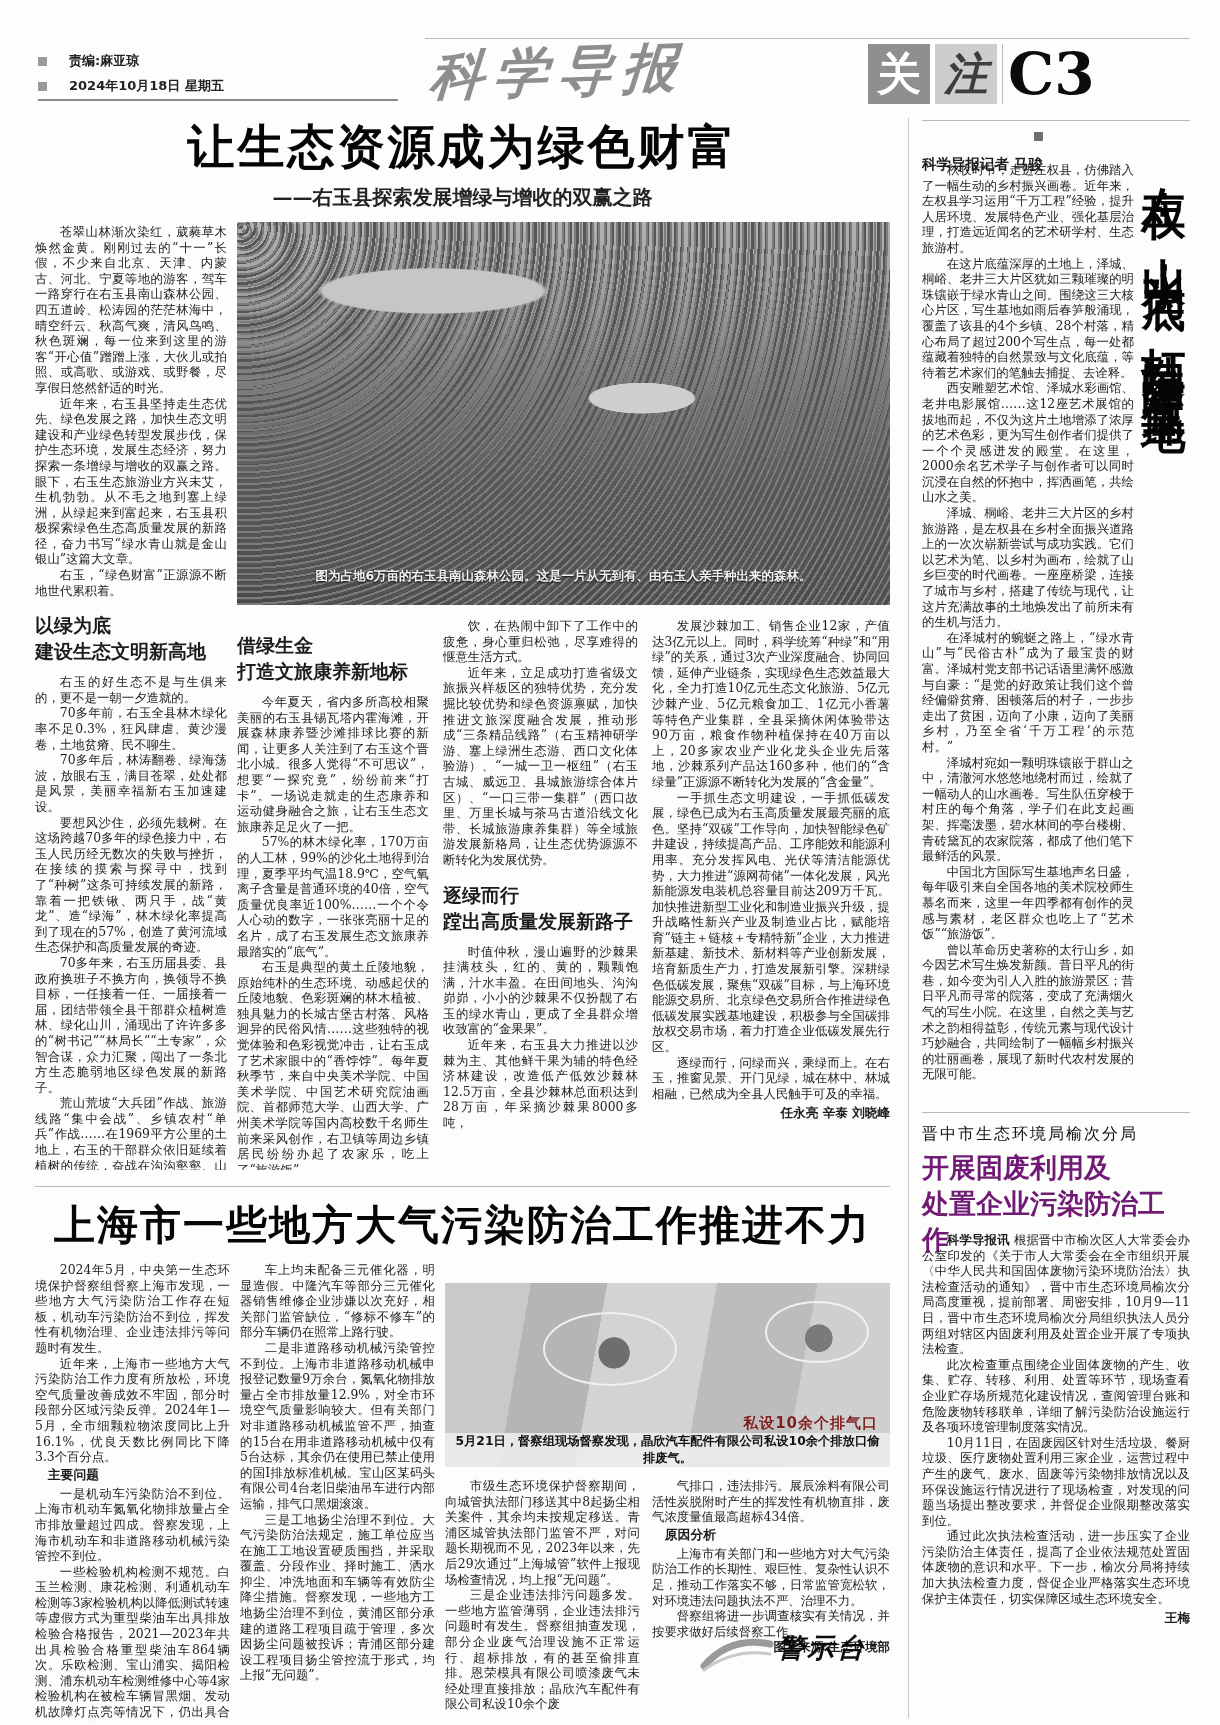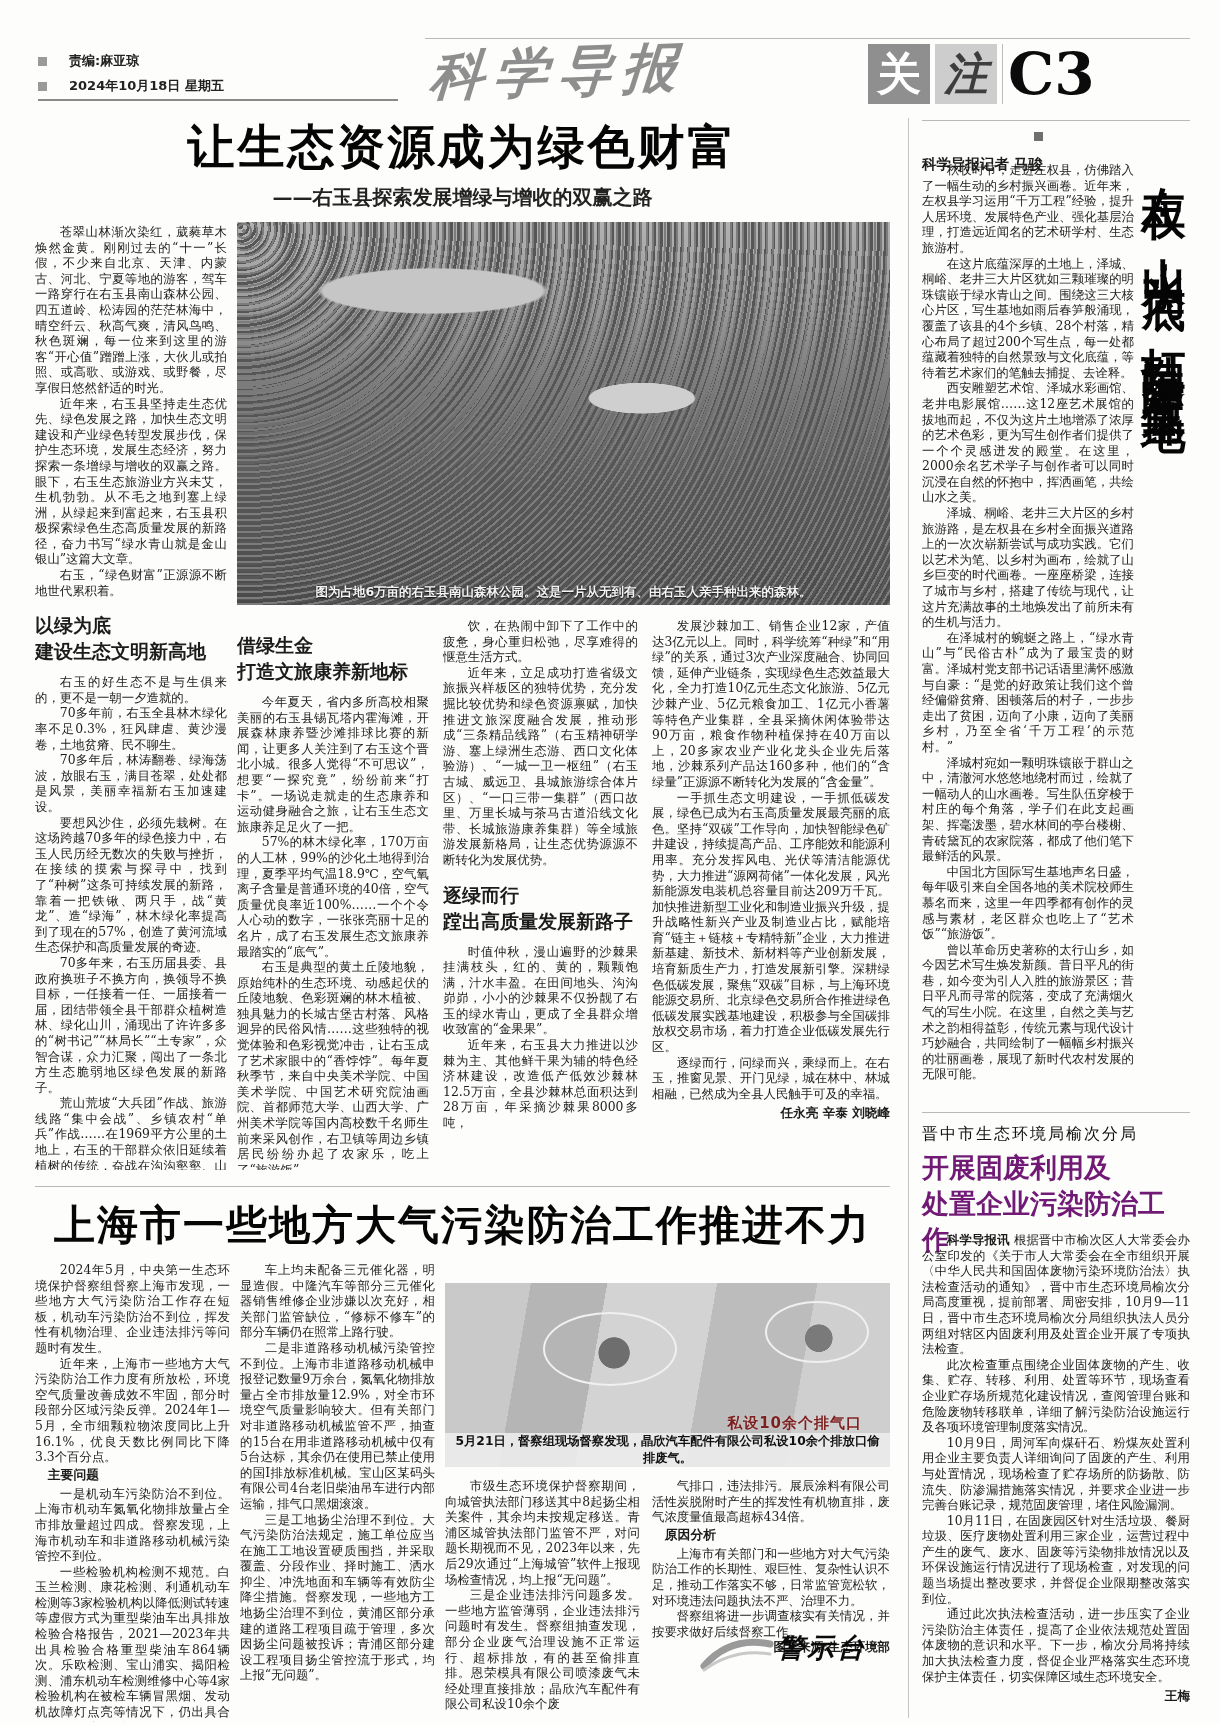--- a/index.html
+++ b/index.html
@@ -45,21 +45,21 @@
     font-size:20px;font-weight:bold;color:#222;}
 
   .photo-main{left:237px;top:222px;width:653px;height:383px;
     background:
       radial-gradient(ellipse 90px 26px at 62% 46%, #cfcfcf 0 58%, rgba(0,0,0,0) 60%),
       radial-gradient(ellipse 200px 40px at 30% 18%, #c6c6c6 0 55%, rgba(0,0,0,0) 58%),
       repeating-radial-gradient(circle at 7px 9px, #7c7c7c 0 2px, rgba(0,0,0,0) 2px 6px),
       repeating-radial-gradient(circle at 3px 4px, #565656 0 3px, rgba(0,0,0,0) 3px 7px),
       linear-gradient(180deg,#b2b2b2 0%,#9a9a9a 22%,#787878 45%,#585858 70%,#4a4a4a 100%);
   }
-  .photo-caption{position:absolute;left:0;right:0;bottom:4px;text-align:center;color:#f4f4f4;
+  .photo-caption{position:absolute;left:0;right:0;bottom:20px;text-align:center;color:#f4f4f4;
     font-size:12.5px;font-weight:bold;text-shadow:0 1px 2px #000;
     font-family:"DejaVu Sans","Liberation Sans",sans-serif;}
 
   
   .v-head{writing-mode:vertical-rl;text-orientation:upright;
     font-family:"DejaVu Sans","Liberation Sans",sans-serif;font-weight:900;
     font-size:44px;letter-spacing:9px;color:#050505;line-height:1;}
 
   .byline-row{display:flex;align-items:flex-end;gap:14px;
     font-family:"DejaVu Sans","Liberation Sans",sans-serif;font-weight:900;font-size:14.5px;flex-direction:column;}
@@ -69,21 +69,21 @@
   .sh-headline{left:35px;top:1198px;width:855px;text-align:center;
     font-family:"DejaVu Serif","Liberation Serif",serif;font-weight:900;
     font-size:41px;letter-spacing:2px;color:#060606;}
   .photo-sh{left:445px;top:1283px;width:445px;height:184px;
     background:
       radial-gradient(circle 34px at 38% 38%, #6e6e6e 0 45%, rgba(0,0,0,0) 47%),
       radial-gradient(circle 30px at 84% 30%, #7a7a7a 0 45%, rgba(0,0,0,0) 47%),
       linear-gradient(100deg,#c9c9c9 0 18%,#b5b5b5 18% 34%,#d3d3d3 34% 57%,#bcbcbc 57% 78%,#cfcfcf 78% 100%);
   }
   .ellipse-mark{position:absolute;border:2px solid #f0f0f0;border-radius:50%;}
-  .photo-overlay-label{position:absolute;right:28px;bottom:34px;color:#7e1f1f;
+  .photo-overlay-label{position:absolute;right:12px;bottom:34px;color:#7e1f1f;
     font-weight:900;font-size:15px;font-family:"DejaVu Sans",sans-serif;letter-spacing:1px;
     text-shadow:0 0 2px #ddd;}
   .sh-caption-band{position:absolute;left:0;right:0;bottom:0;background:rgba(235,235,235,.92);
     font-weight:900;font-size:12.3px;padding:0 6px;text-align:center;color:#111;
     font-family:"DejaVu Sans","Liberation Sans",sans-serif;}
 
   
   .kicker{font-family:"DejaVu Sans","Liberation Sans",sans-serif;font-size:16px;
     letter-spacing:2px;color:#111;}
   .yc-headline{font-family:"DejaVu Sans","Liberation Sans",sans-serif;font-weight:900;
@@ -182,21 +182,20 @@
 
 <div class="abs v-head" style="left:1142px;top:152px;height:870px;">左权：山水为底，打造国际写生基地</div>
 
 <div class="rule-h" style="left:922px;top:1112px;width:268px;"></div>
 <div class="abs kicker" style="left:922px;top:1124px;">晋中市生态环境局榆次分局</div>
 <div class="abs yc-headline" style="left:922px;top:1150px;width:268px;">开展固废利用及
 处置企业污染防治工作</div>
 <div class="col" style="left:922px;top:1232px;width:268px;height:488px;">
     <p class="para"><b>科学导报讯</b> 根据晋中市榆次区人大常委会办公室印发的《关于市人大常委会在全市组织开展〈中华人民共和国固体废物污染环境防治法〉执法检查活动的通知》，晋中市生态环境局榆次分局高度重视，提前部署、周密安排，10月9—11日，晋中市生态环境局榆次分局组织执法人员分两组对辖区内固废利用及处置企业开展了专项执法检查。</p>
     <p class="para">此次检查重点围绕企业固体废物的产生、收集、贮存、转移、利用、处置等环节，现场查看企业贮存场所规范化建设情况，查阅管理台账和危险废物转移联单，详细了解污染防治设施运行及各项环境管理制度落实情况。</p>
-    <p class="para">10月9日，周河军向煤矸石、粉煤灰处置利用企业主要负责人详细询问了固废的产生、利用与处置情况，现场检查了贮存场所的防扬散、防流失、防渗漏措施落实情况，并要求企业进一步完善台账记录，规范固废管理，堵住风险漏洞。</p>
     <p class="para">10月11日，在固废园区针对生活垃圾、餐厨垃圾、医疗废物处置利用三家企业，运营过程中产生的废气、废水、固废等污染物排放情况以及环保设施运行情况进行了现场检查，对发现的问题当场提出整改要求，并督促企业限期整改落实到位。</p>
     <p class="para">通过此次执法检查活动，进一步压实了企业污染防治主体责任，提高了企业依法规范处置固体废物的意识和水平。下一步，榆次分局将持续加大执法检查力度，督促企业严格落实生态环境保护主体责任，切实保障区域生态环境安全。</p>
     <div class="col-byline">王梅</div>
   </div>
 
 <div class="rule-h" style="left:35px;top:1186px;width:855px;"></div>
 <div class="abs sh-headline">上海市一些地方大气污染防治工作推进不力</div>
 
 <div class="col" style="left:35px;top:1262px;width:195px;height:460px;">
     <p class="para">2024年5月，中央第一生态环境保护督察组督察上海市发现，一些地方大气污染防治工作存在短板，机动车污染防治不到位，挥发性有机物治理、企业违法排污等问题时有发生。</p>

